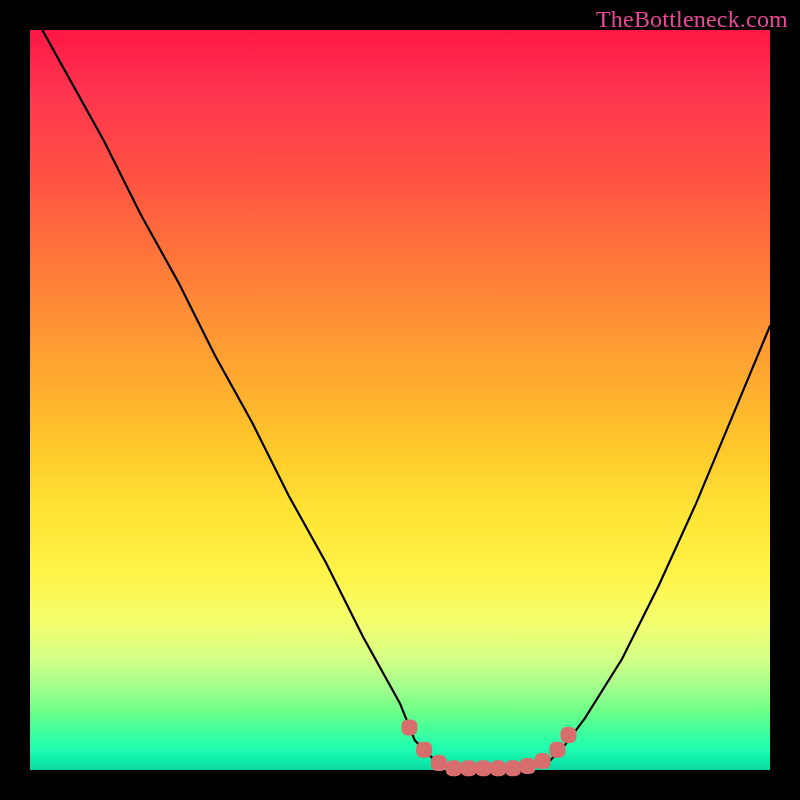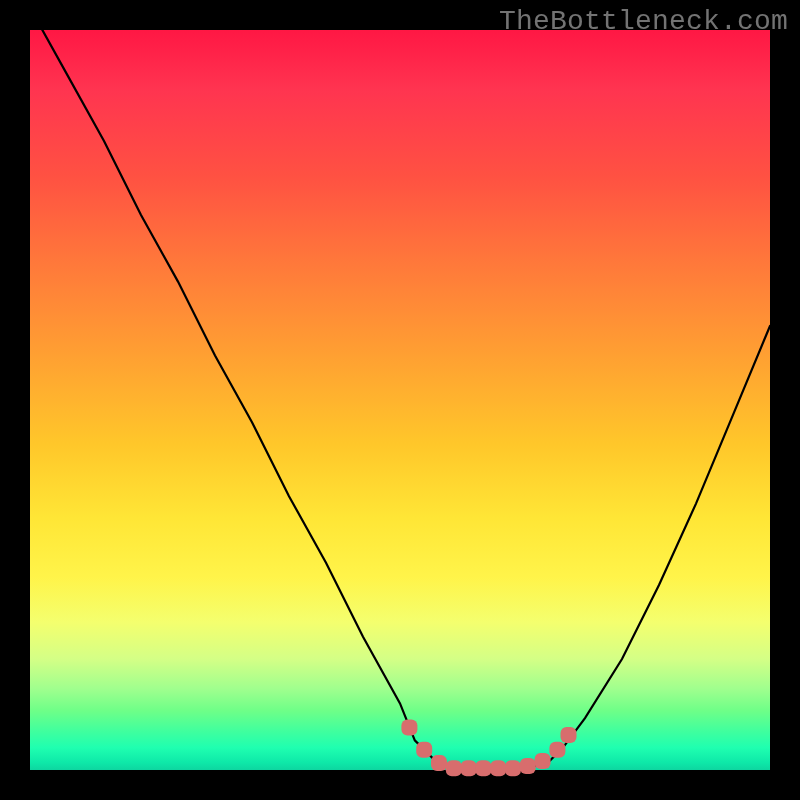--- a/index.html
+++ b/index.html
@@ -32,23 +32,23 @@
       #3cffa0 95%,
       #1fffb0 97%,
       #0ee8a8 99%,
       #0dd6a0 100%
     );
   }
   .watermark {
     position: absolute;
     top: 6px;
     right: 12px;
-    font-family: Liberation Mono, monospace;
-    font-size: 28px;
-    color: #737373;
+    font-family: Liberation Serif, serif;
+    font-size: 24px;
+    color: #ec4899;
     font-weight: 500;
     letter-spacing: 0.2px;
   }
   svg.curve {
     position: absolute;
     left: 0;
     top: 0;
     width: 740px;
     height: 740px;
     overflow: visible;

